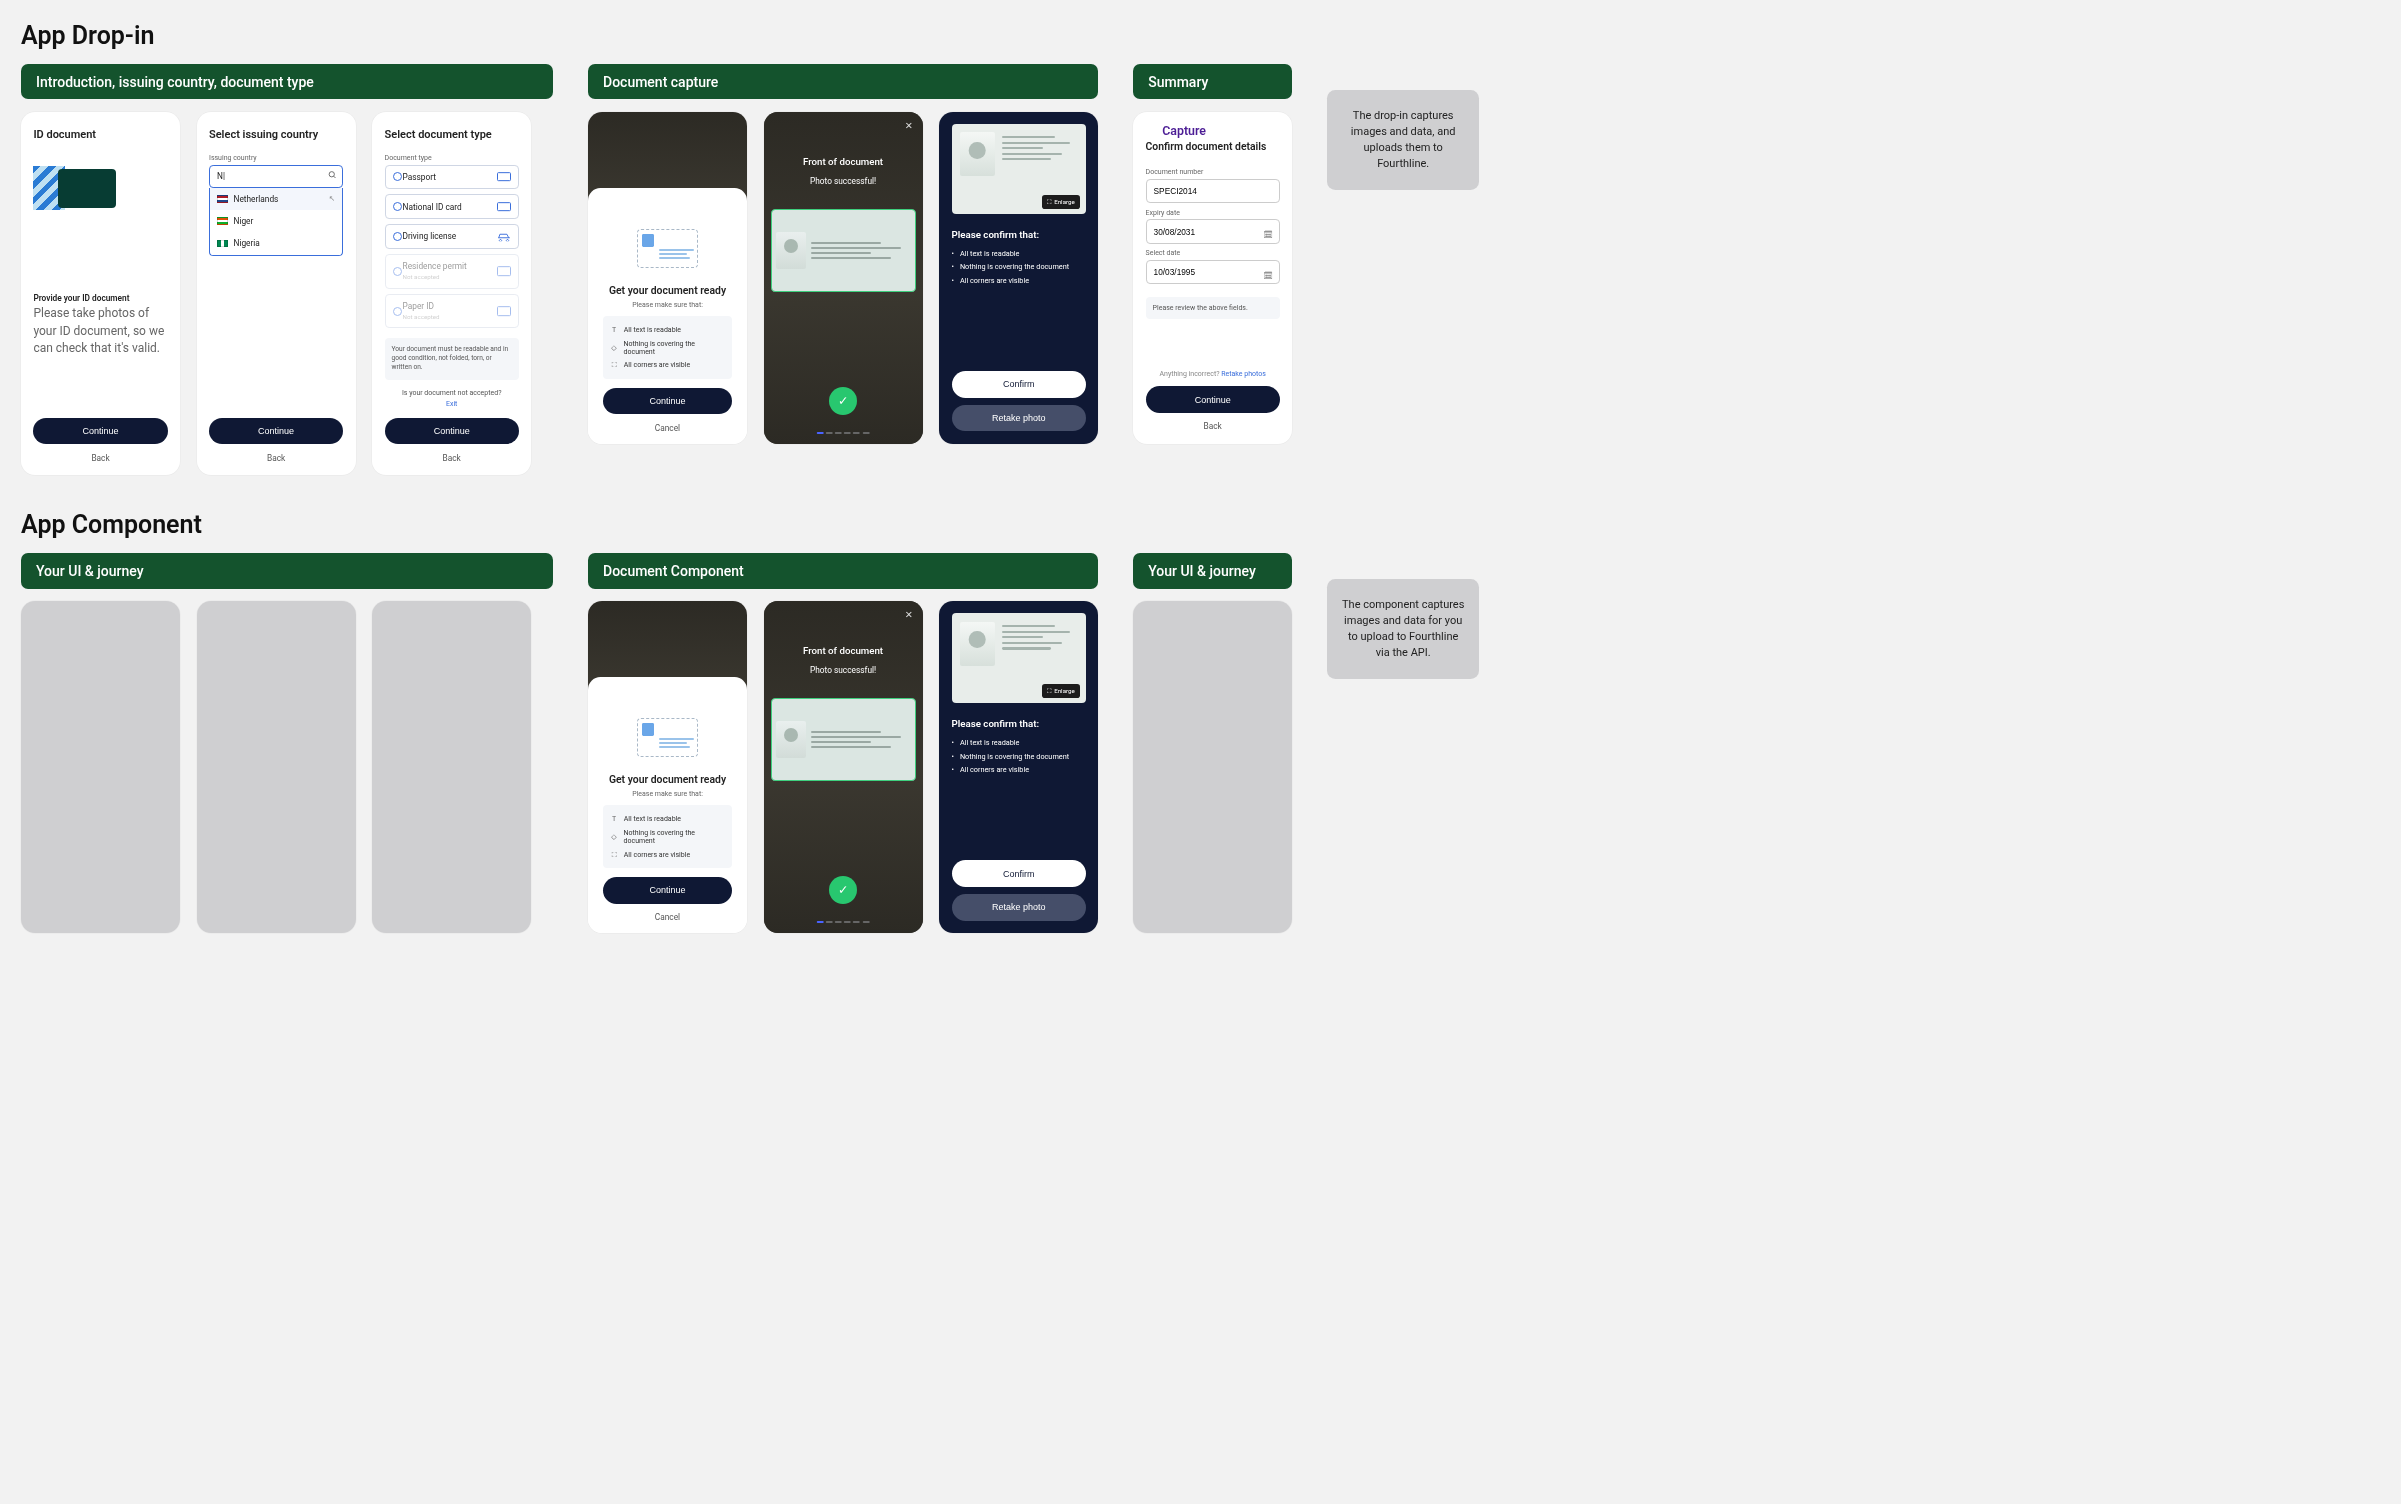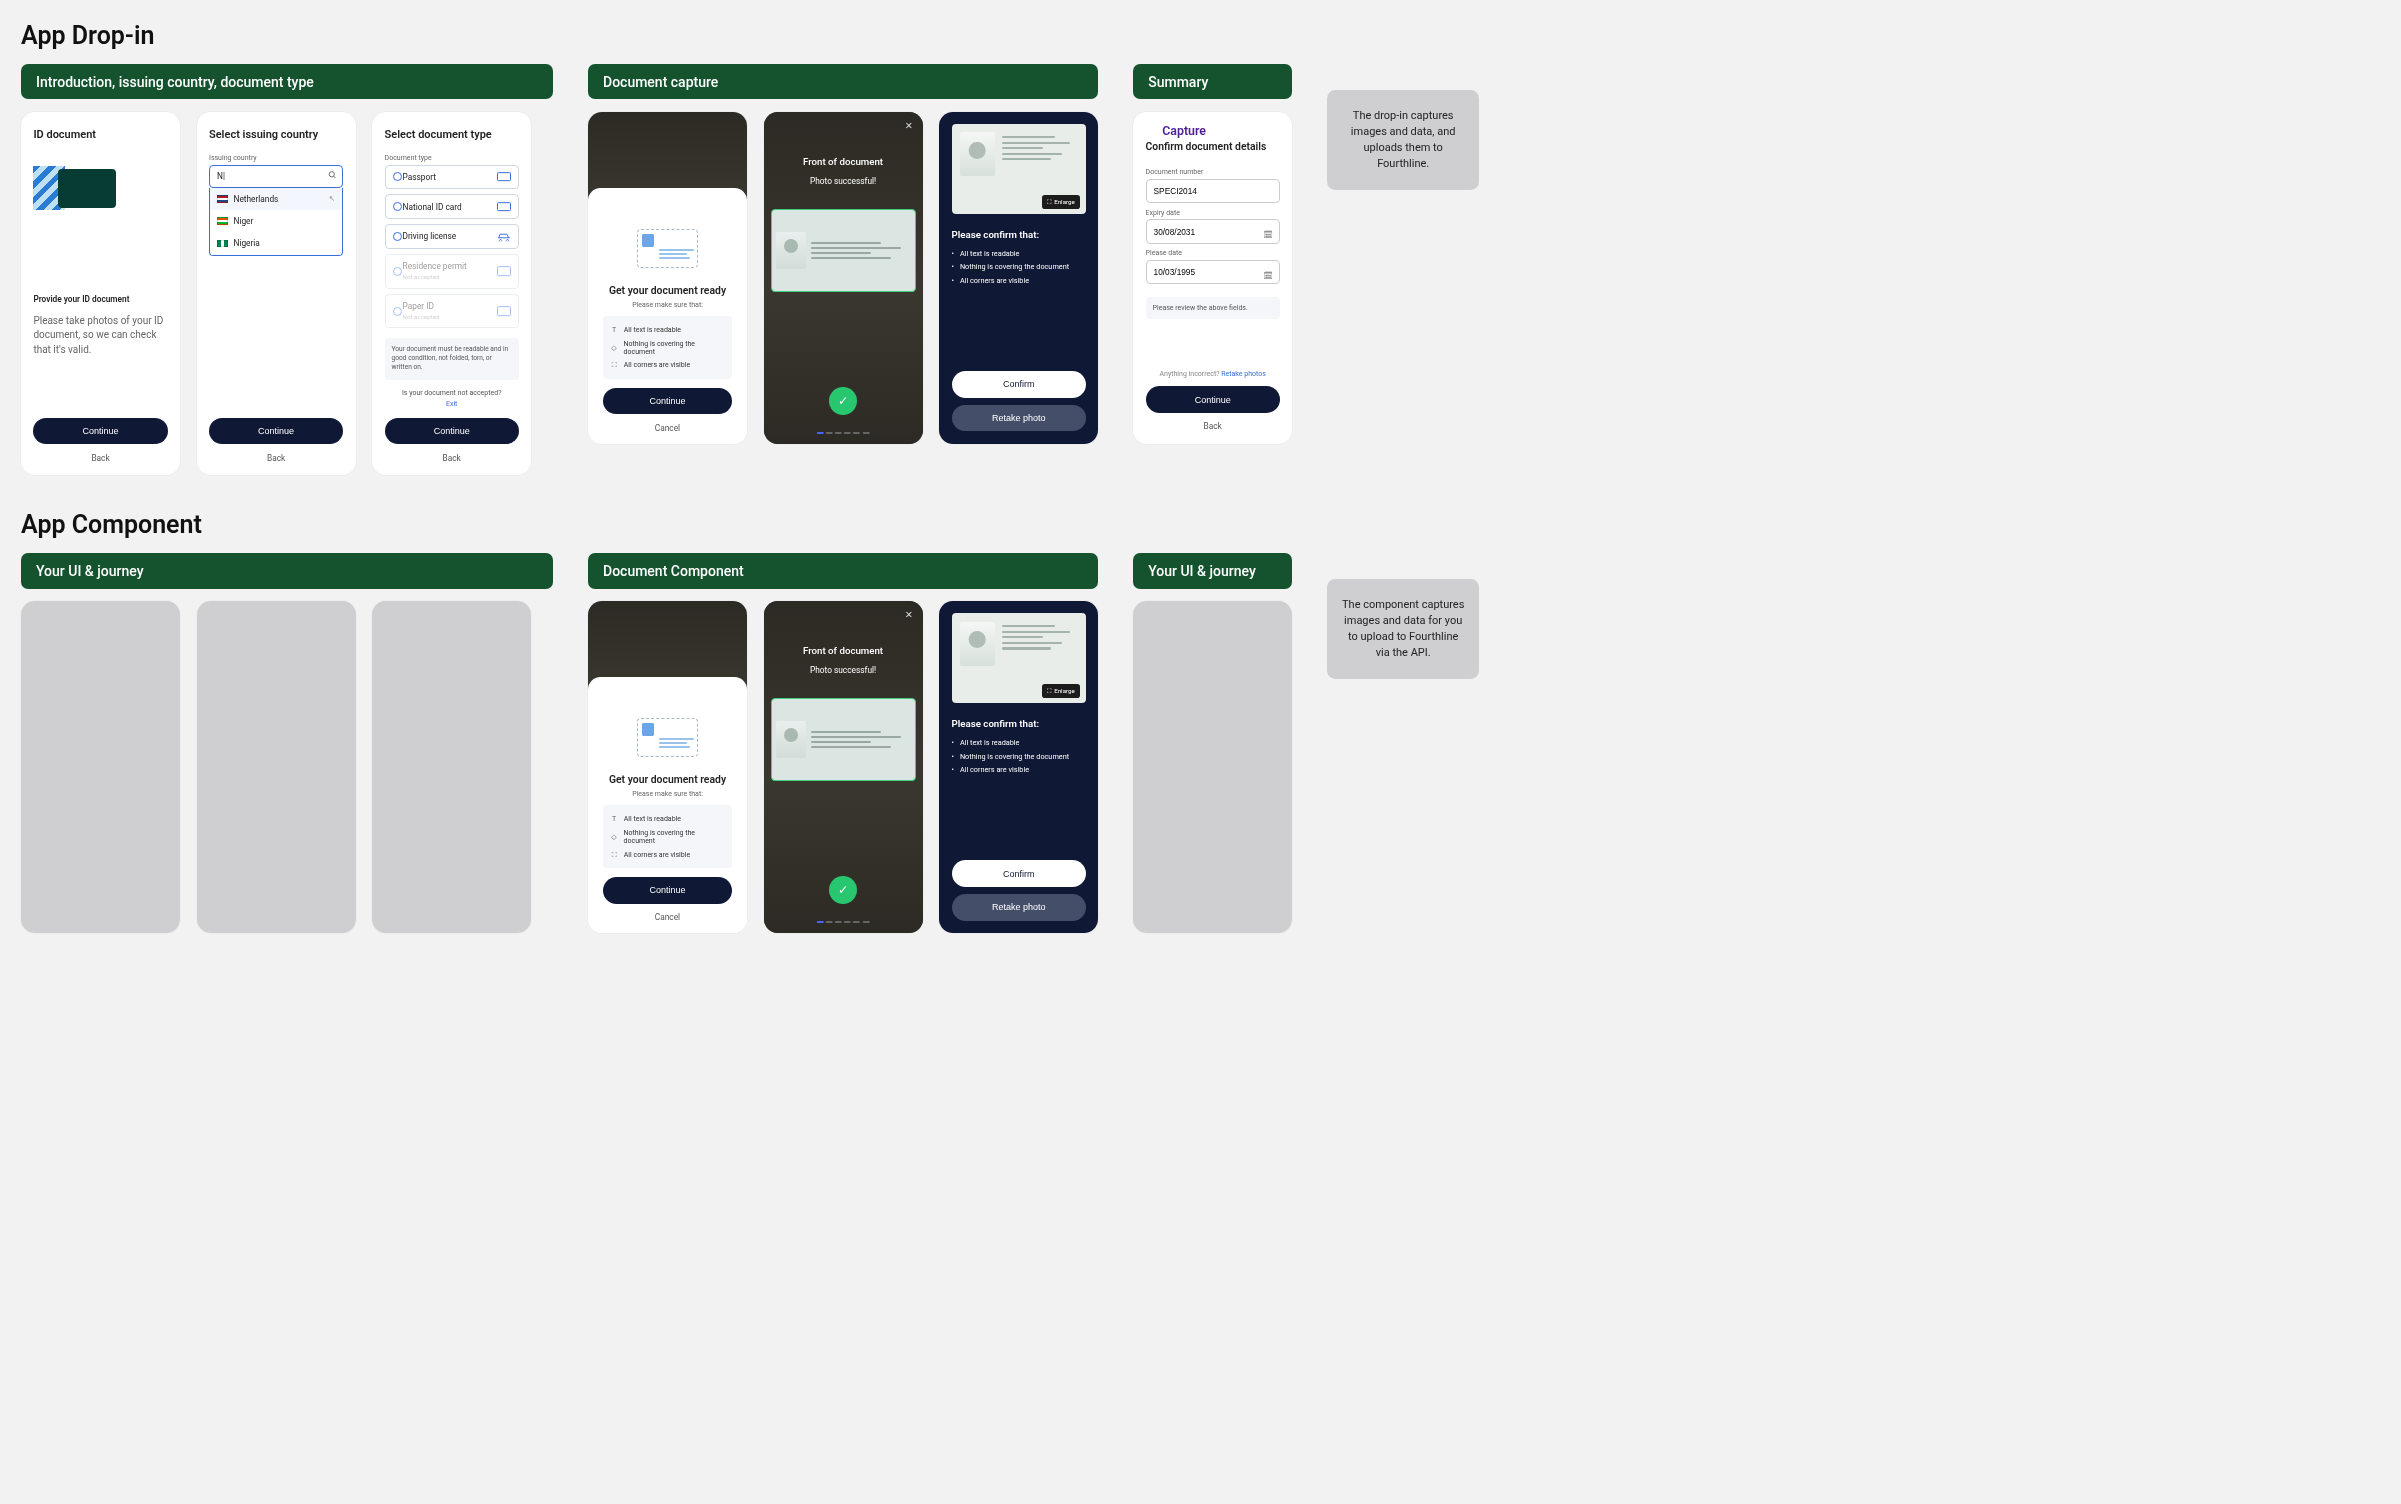--- a/index.html
+++ b/index.html
@@ -104,21 +104,21 @@
     <div class="section-header">Introduction, issuing country, document type</div>
     <div class="phones">
 
       <div class="phone">
         <h3>ID document</h3>
         <div class="id-illus">
           <div class="stripes"></div>
             <div class="card"></div>
         </div>
         <div style="font-size:8.3px;font-weight:600;margin-top:auto;">Provide your ID document</div>
-        <div style="font-size:10px;color:#666;margin-top:10px;line-height:1.45;">Please take photos of your ID document, so we can check that it's valid.</div>
+        <div style="font-size:12px;color:#666;margin-top:2px;line-height:1.45;">Please take photos of your ID document, so we can check that it's valid.</div>
         <div style="height:55px;"></div>
         <button class="pri-btn">Continue</button>
         <div class="back-link">Back</div>
       </div>
 
       <div class="phone">
         <h3>Select issuing country</h3>
         <div class="small-label">Issuing country</div>
         <div class="search-box">
           <span>N|</span>
@@ -290,21 +290,21 @@
   <div class="cluster" style="flex:0 0 159px;">
     <div class="section-header">Summary</div>
     <div class="phones">
       <div class="phone" style="padding-top:28px;">
         <div class="ghost-text">Capture</div>
         <h3 style="font-size:10.4px;">Confirm document details</h3>
         <div class="small-label" style="margin-top:2.8px;">Document number</div>
         <input class="field-input" value="SPECI2014" style="">
         <div class="small-label">Expiry date</div>
         <div class="date-field"><input class="field-input" value="30/08/2031" style=""><span class="cal">🗓</span></div>
-        <div class="small-label">Please date</div>
+        <div class="small-label">Select date</div>
         <div class="date-field"><input class="field-input" value="10/03/1995" style=""><span class="cal">🗓</span></div>
         <div class="review-note">Please review the above fields.</div>
         <div class="incorrect-line"><span>Anything incorrect? </span><span class="link">Retake photos</span></div>
         <button class="pri-btn" style="margin-top:8.3px;">Continue</button>
         <div class="back-link">Back</div>
       </div>
     </div>
   </div>
 
   <div class="side-note">The drop-in captures images and data, and uploads them to Fourthline.</div>

